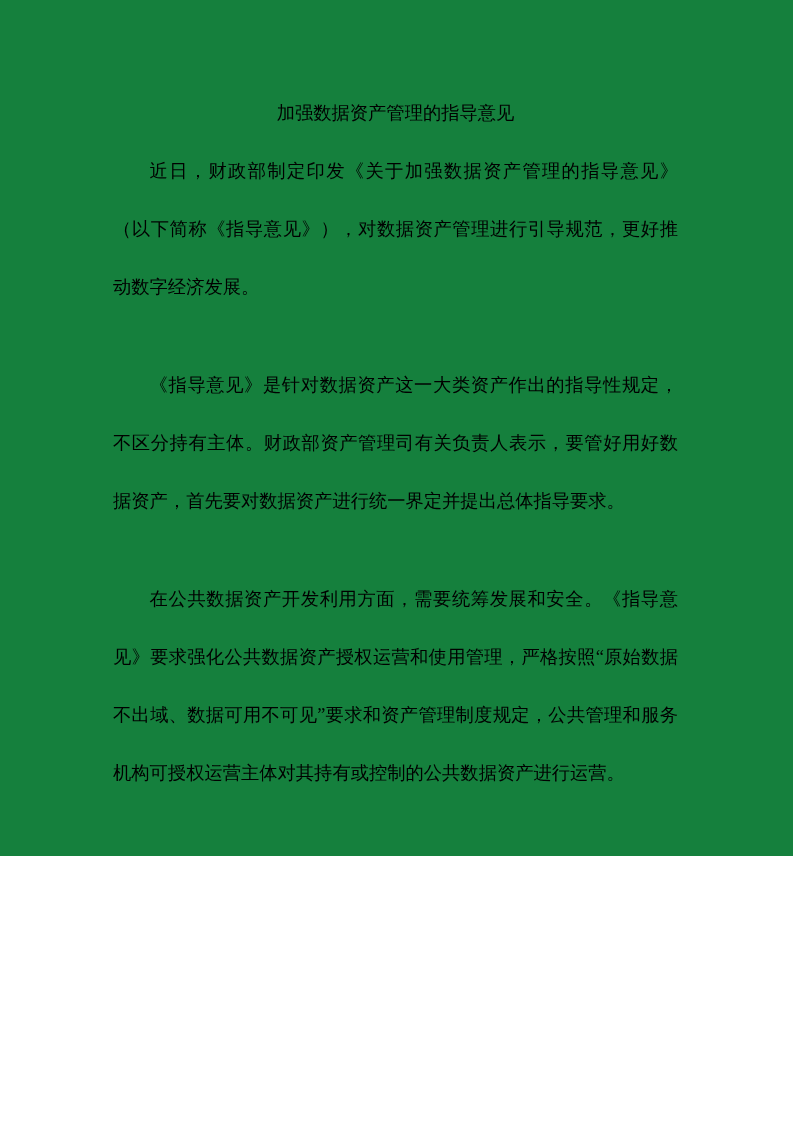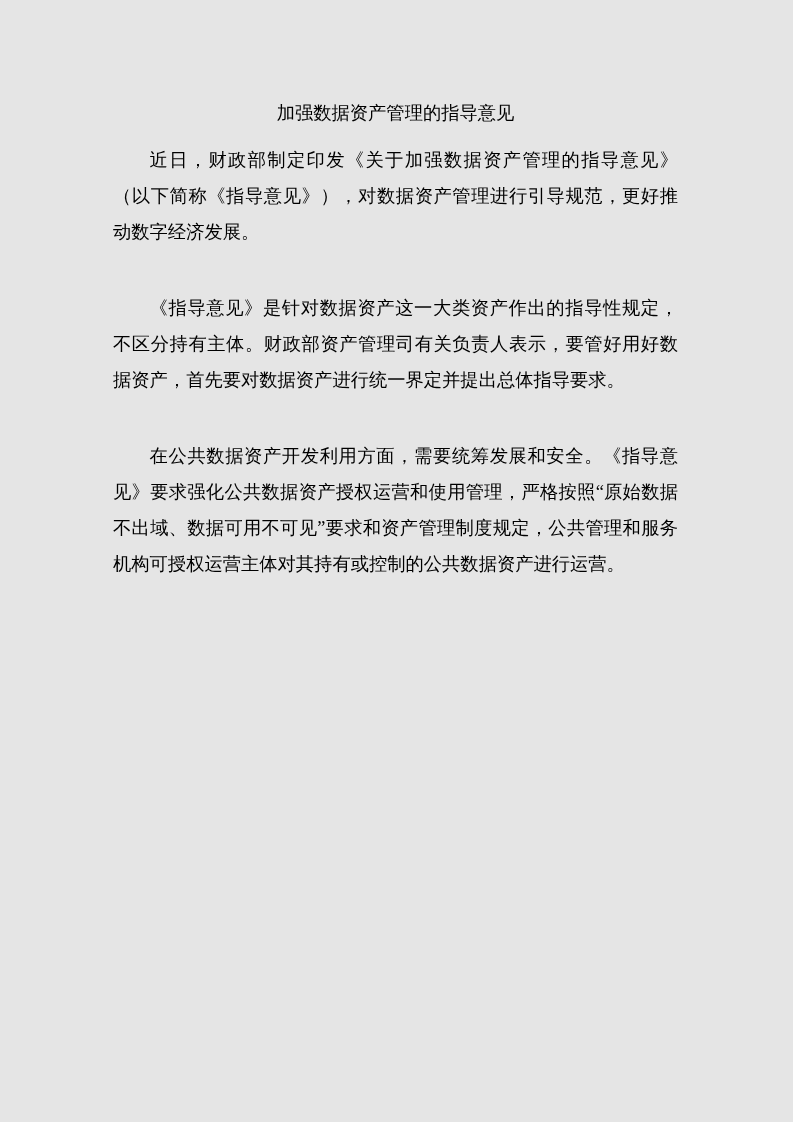--- a/index.html
+++ b/index.html
@@ -3,38 +3,38 @@
 <meta charset="utf-8">
 <style>
   html, body {
     margin: 0;
     padding: 0;
     background: #ffffff;
   }
   .page {
     position: relative;
     width: 793px;
-    height: 1122px;
-    background: #e5e5e5;
+    height: 856px;
+    background: #15803d;
     box-sizing: border-box;
     padding: 92px 115px 0 113px;
     font-family: "Liberation Serif", "DejaVu Serif", serif;
     color: #000000;
     overflow: hidden;
   }
   .doc-title {
     font-size: 18.3px;
     font-weight: normal;
     text-align: center;
     line-height: 42px;
     margin: 0 0 8px 0;
   }
   .doc-para {
     font-size: 18.3px;
-    line-height: 36px;
+    line-height: 58px;
     text-align: justify;
     text-indent: 2em;
     margin: 40px 0 0 0;
     word-break: break-all;
   }
   .doc-para.first {
     margin-top: 0;
   }
 </style>
 </head>

